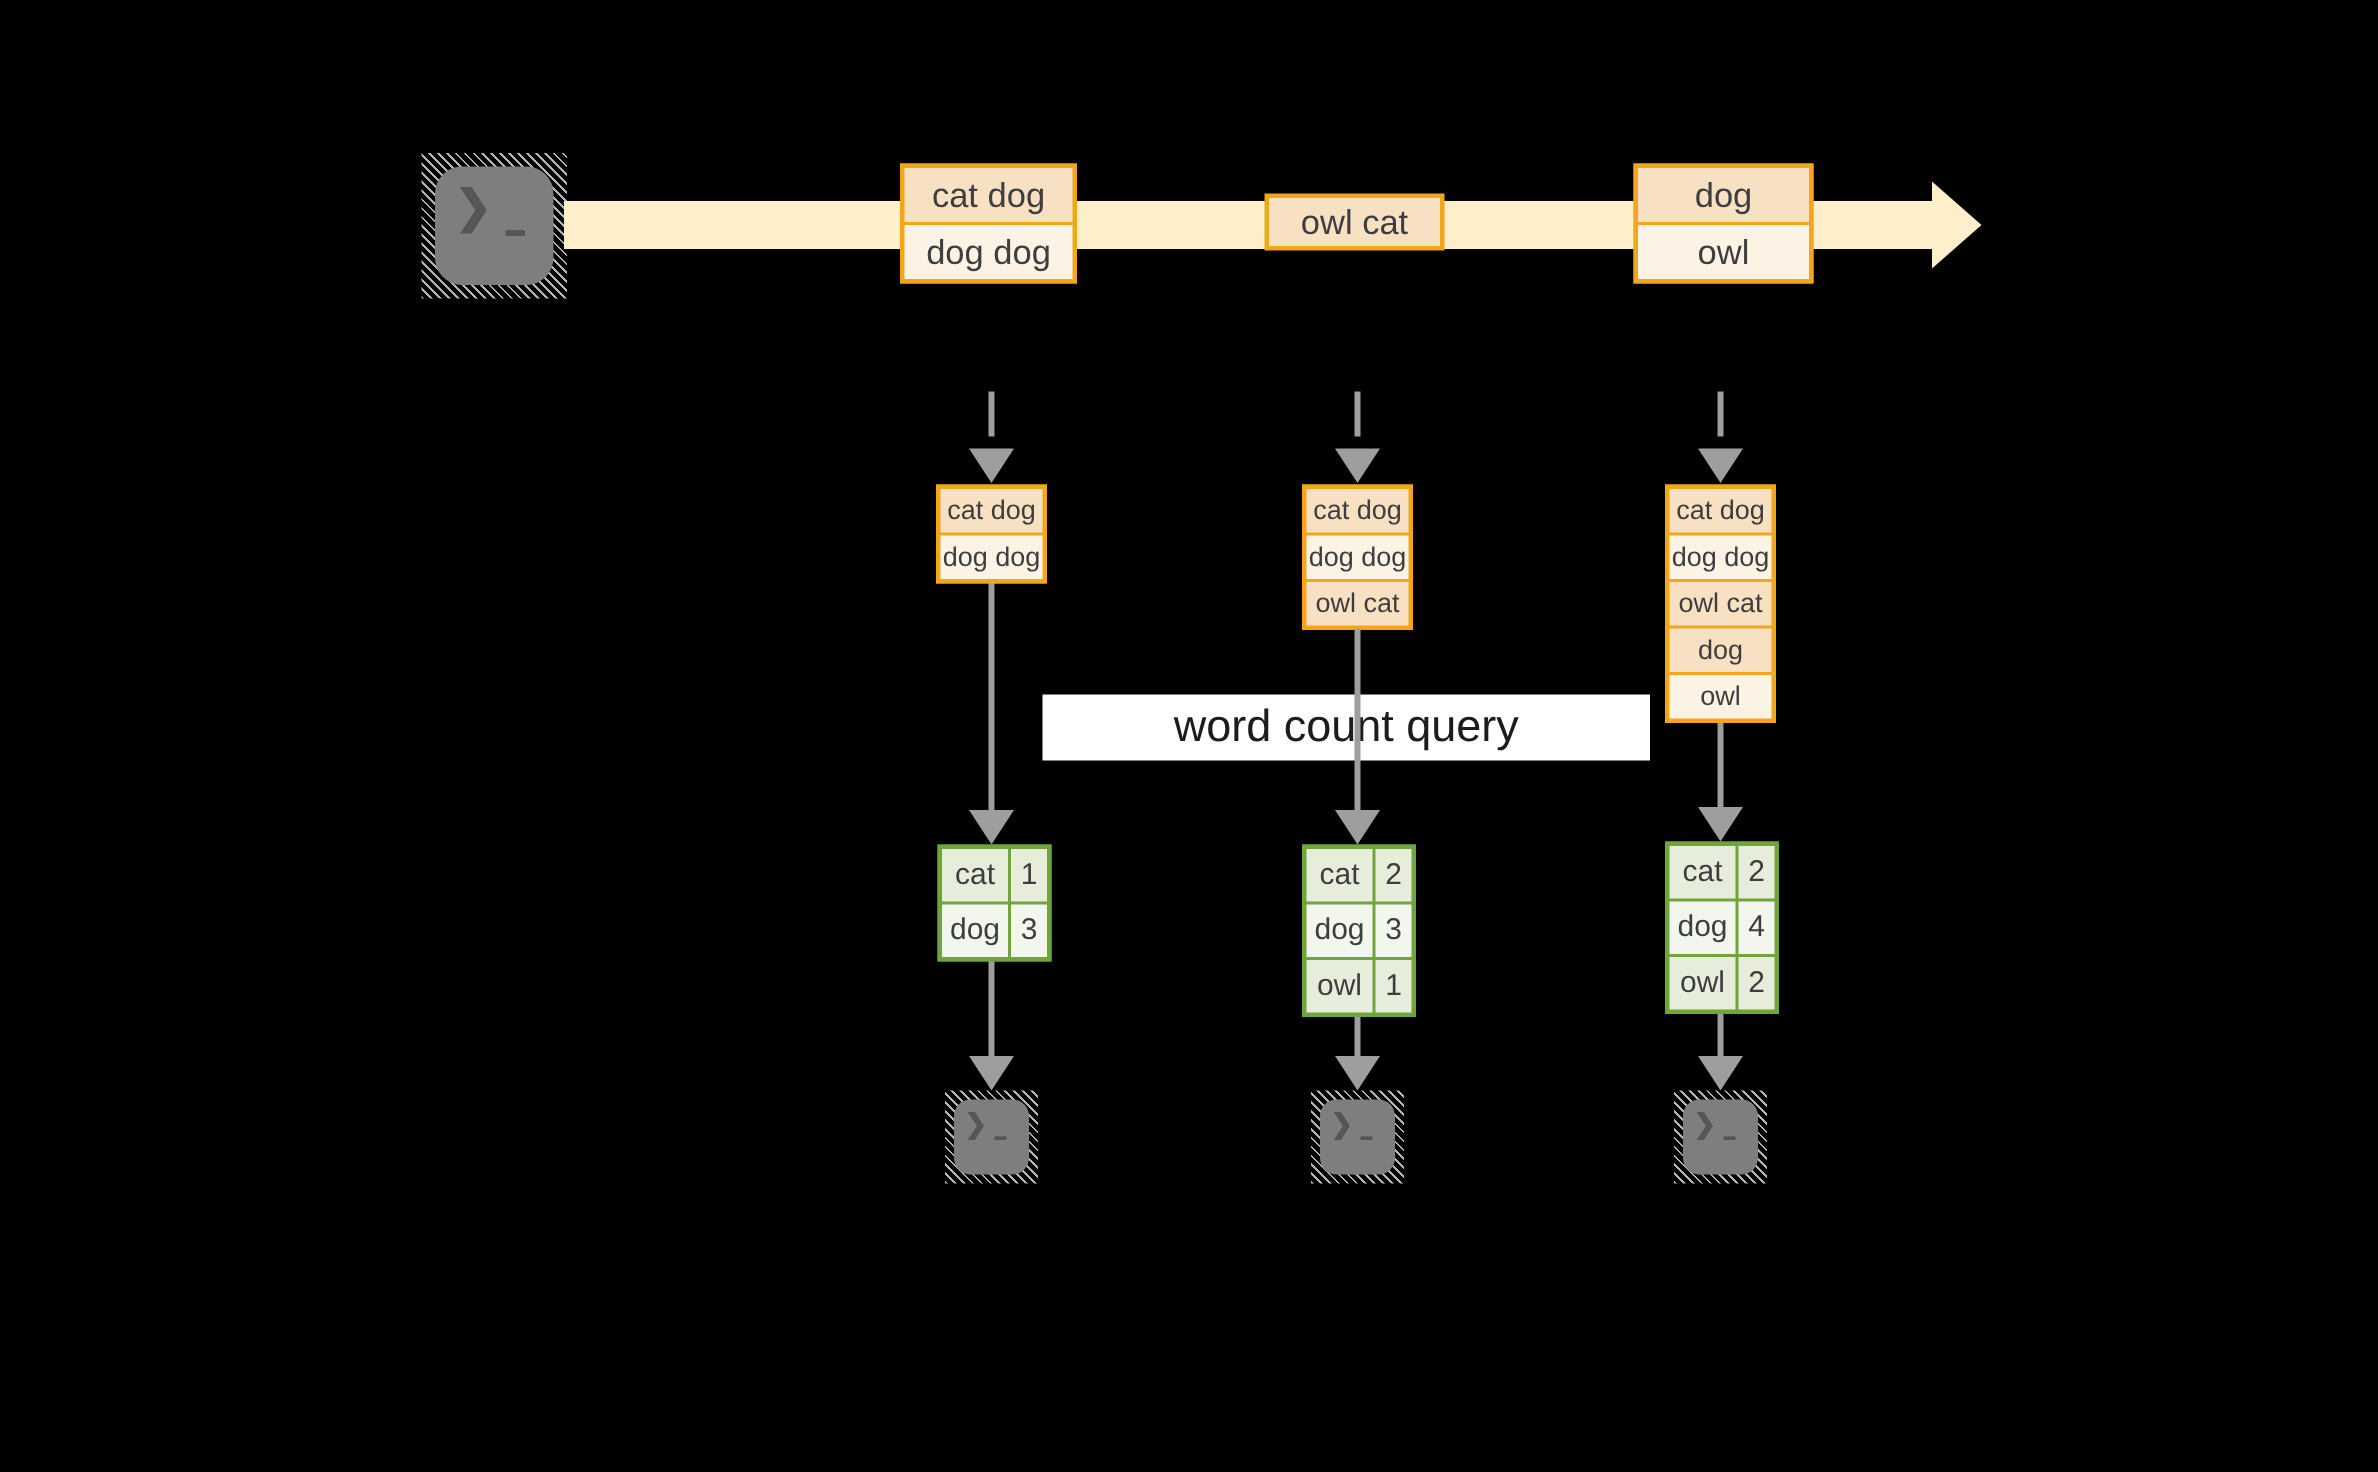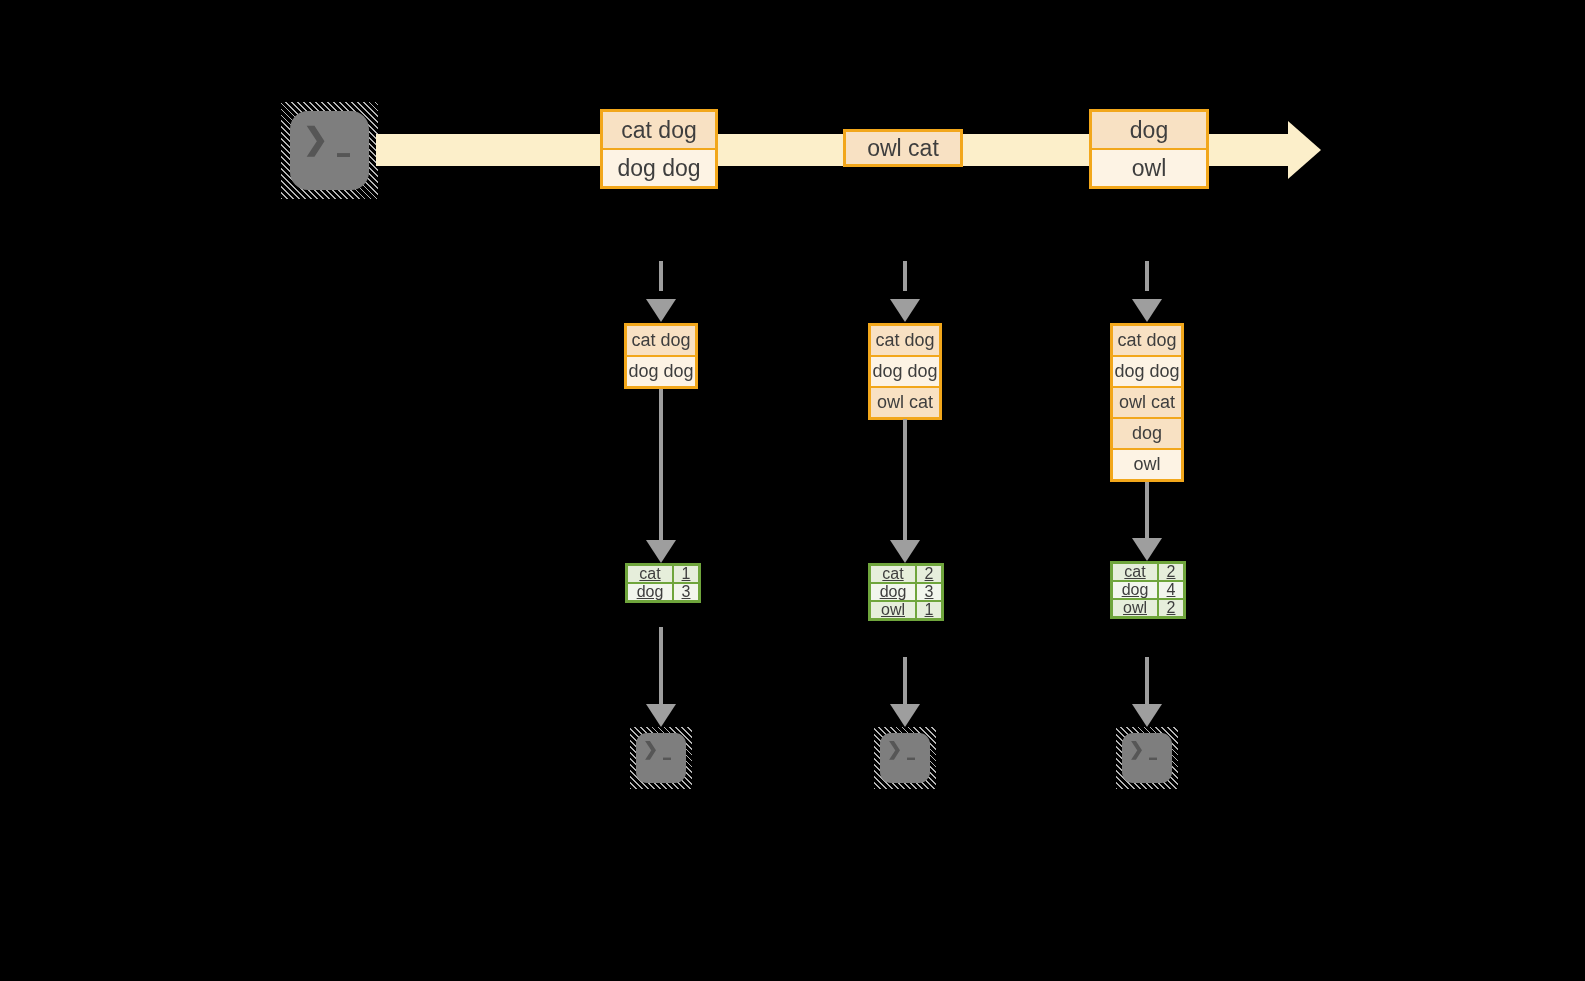--- a/index.html
+++ b/index.html
@@ -47,22 +47,22 @@
   .z6{z-index:6;}
 
   
   .query-label{position:absolute;left:695px;top:463px;width:405px;height:44px;background:var(--label_bg);
                display:flex;align-items:center;justify-content:center;
                font-size:30px;color:var(--label_text);z-index:4;}
 
   
   .gtable{position:absolute;background:var(--green_border);border:3px solid var(--green_border);
           display:grid;grid-template-columns:44px 24px;gap:2px;z-index:5;}
-  .gcell{display:flex;align-items:center;justify-content:center;height:16px;
-         font-size:16px;color:var(--text_dark);text-decoration:underline;}
+  .gcell{display:flex;align-items:center;justify-content:center;height:35px;
+         font-size:20px;color:var(--text_dark);}
   .gcell.dark{background:var(--green_row_dark);} .gcell.light{background:var(--green_row_light);}
   .table1{left:625px;top:563px;}
   .table2{left:868px;top:563px;}
   .table3{left:1110px;top:561px;}
 </style>
 </head>
 <body>
 
 <div class="canvas">
 
@@ -104,20 +104,21 @@
     <div class="evcell dark">owl cat</div>
   </div>
   <div class="evbox ev-stack stack3">
     <div class="evcell dark">cat dog</div>
     <div class="evcell light">dog dog</div>
     <div class="evcell dark">owl cat</div>
     <div class="evcell dark">dog</div>
     <div class="evcell light">owl</div>
   </div>
 
+  <div class="query-label">word count query</div>
 
   <div class="vline" style="left:659px;top:387px;height:154px;"></div>
   <div class="ahead" style="left:646px;top:540px;"></div>
   <div class="vline z6" style="left:903px;top:419px;height:122px;"></div>
   <div class="ahead z6" style="left:890px;top:540px;"></div>
   <div class="vline" style="left:1145px;top:481px;height:58px;"></div>
   <div class="ahead" style="left:1132px;top:538px;"></div>
 
   <div class="gtable table1">
     <div class="gcell dark">cat</div>

